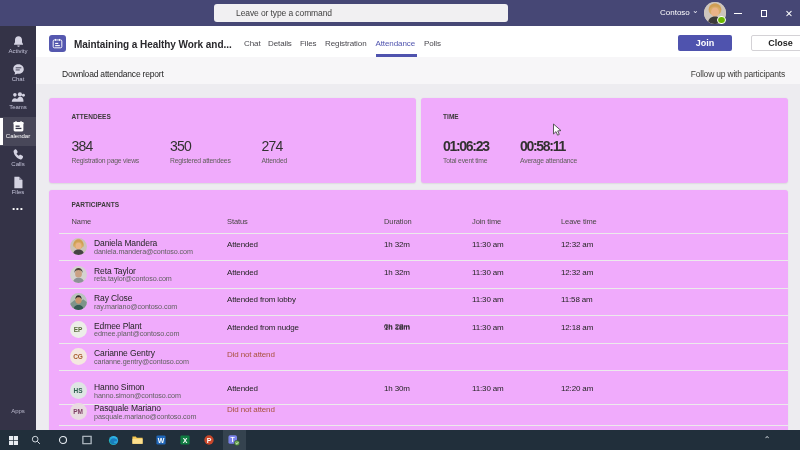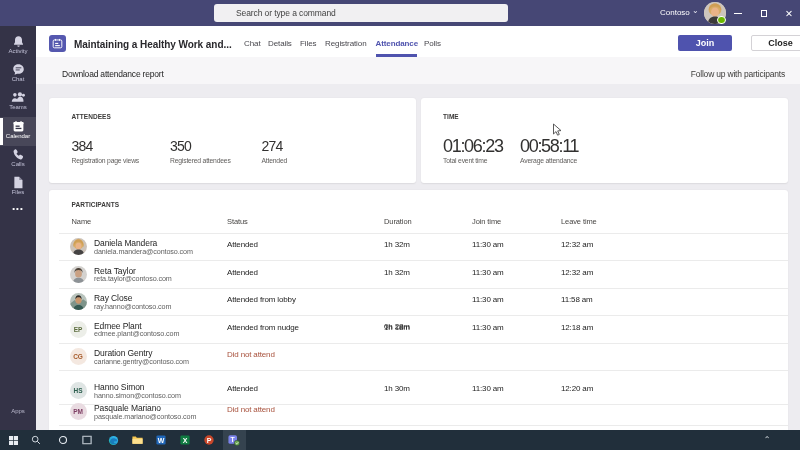--- a/index.html
+++ b/index.html
@@ -27,41 +27,41 @@
   #sel { position:absolute; left:0; top:91px; width:36px; height:29px; background:rgba(255,255,255,0.10); }
   #selbar { position:absolute; left:0; top:92px; width:2.5px; height:27px; background:#ffffff; }
   #raildots { left:0; top:178px; width:36px; text-align:center; color:#fff; font-size:8px; letter-spacing:1px; }
   #apps { left:0; top:382px; width:36px; text-align:center; color:#b9b8cc; font-size:6px; }
 
   
   #header { left:36px; top:26px; width:764px; height:31px; background:#ffffff; }
   #mticon { left:13px; top:9px; width:17px; height:17px; background:#5558af; border-radius:3px; }
   #mtitle { left:38px; top:12.5px; font-size:10px; font-weight:bold; color:#29282c; letter-spacing:-0.05px; }
   .tab { position:absolute; top:13px; font-size:8px; letter-spacing:-0.1px; color:#49484e; }
-  .tabsel { color:#4f53ae; font-weight:bold; }
+  .tabsel { color:#4f53ae; font-weight:normal; }
   #tabline { left:339.5px; top:28px; width:41px; height:2.5px; background:#4f53ae; }
   #joinbtn { left:642px; top:9px; width:54px; height:16px; background:#4f53ae; border-radius:2px;
              color:#ffffff; font-size:9px; font-weight:bold; text-align:center; line-height:16px; }
   #closebtn { left:715px; top:9px; width:59px; height:16px; background:#ffffff; border:1px solid #d4d2d6; border-radius:2px;
               color:#242424; font-size:9px; font-weight:bold; text-align:center; line-height:14px; }
 
   
   #toolbar { left:36px; top:57px; width:764px; height:27px; background:#f7f6f8; }
   #dlreport { left:26px; top:12px; font-size:8.5px; letter-spacing:-0.2px; color:#252525; }
   #followup { right:15px; top:12px; font-size:8.5px; letter-spacing:-0.2px; color:#3d3c3a; }
 
   
   #content { left:36px; top:84px; width:764px; height:346px; background:#edecf0; }
-  .card { position:absolute; background:#ffffff; border-radius:3px; box-shadow:0 0.5px 1.5px rgba(0,0,0,0.08); }
+  .card { position:absolute; background:#f0abfc; border-radius:3px; box-shadow:0 0.5px 1.5px rgba(0,0,0,0.08); }
   #card1 { left:13px; top:14px; width:367px; height:85px; }
   #card2 { left:385px; top:14px; width:367px; height:85px; }
   .cardlabel { position:absolute; top:15px; font-size:6.5px; font-weight:bold; color:#3b3a39; letter-spacing:0.05px; }
   .stat { position:absolute; top:41px; }
   .statnum { font-size:14px; color:#323130; letter-spacing:-0.8px; line-height:14px; }
-  .stattime { font-size:18px; color:#323130; letter-spacing:-1.3px; line-height:14px; }
+  .stattime { font-size:14px; color:#323130; letter-spacing:-1.3px; line-height:14px;font-weight:bold; }
   .statlabel { font-size:6.8px; letter-spacing:-0.2px; color:#605e5c; margin-top:3.5px; }
 
   #card3 { left:13px; top:106px; width:739px; height:260px; }
   .thead { position:absolute; top:27px; font-size:7.5px; letter-spacing:-0.1px; color:#484644; }
   .sep { position:absolute; left:10px; right:0px; height:1px; background:#ebebeb; }
   .row { position:absolute; left:0; width:739px; height:27.5px; }
   .avatar { position:absolute; left:20.5px; top:5px; width:17px; height:17px; border-radius:50%; overflow:hidden; }
   .pname { position:absolute; left:45px; top:5px; font-size:8.5px; letter-spacing:-0.1px; color:#252525; }
   .pemail { position:absolute; left:45px; top:13.5px; font-size:7.2px; letter-spacing:-0.1px; color:#616161; }
   .cell { position:absolute; top:7px; font-size:8px; letter-spacing:-0.15px; color:#242424; }
@@ -72,21 +72,21 @@
   
   #taskbar { left:0; top:430px; width:800px; height:20px; background:#212f3b; }
   .tbi { position:absolute; top:0; width:22px; height:20px; }
   .tbi svg { display:block; margin:0 auto; }
   #tbteams { left:223px; top:0; width:23px; height:20px; background:#35434f; }
   #tbcaret { left:757px; top:0; width:20px; height:20px; color:#dfe5ea; font-size:8px; text-align:center; line-height:20px; }
 </style>
 </head>
 <body>
 <div class="abs" id="titlebar">
-  <div class="abs" id="search">Search or type a command</div>
+  <div class="abs" id="search">Leave or type a command</div>
   <div class="abs" id="contoso">Contoso <span class="chev">⌄</span></div>
   <div class="abs" id="topavatar">
     <svg width="22" height="22" viewBox="0 0 22 22">
         <rect width="22" height="22" fill="#cdc5bd"></rect>
         <ellipse cx="11" cy="7.5" rx="6.5" ry="6" fill="#d8ab66"></ellipse>
         <ellipse cx="11" cy="10" rx="4" ry="4.6" fill="#eab388"></ellipse>
         <path d="M4 22 C4 16.5 7 14.5 11 14.5 C15 14.5 18 16.5 18 22 Z" fill="#3c3a3a"></path>
         <path d="M5 9 C4.6 4 7.5 1.5 11 1.5 C14.5 1.5 17.4 4 17 9 C16 5.5 14 4.5 11 4.5 C8 4.5 6 5.5 5 9 Z" fill="#cf9e55"></path>
       </svg>
   </div>
@@ -254,40 +254,40 @@
       <div class="avatar" id="av3">
         <svg width="17" height="17" viewBox="0 0 22 22">
             <rect width="22" height="22" fill="#b9c4bd"></rect>
             <path d="M0 14 L6 9 L11 13 L17 8 L22 12 L22 22 L0 22 Z" fill="#7e948a"></path>
             <ellipse cx="11" cy="9.5" rx="4" ry="4.4" fill="#c9976e"></ellipse>
             <path d="M6.8 8.5 C6.8 4.8 8.6 3 11 3 C13.4 3 15.2 4.8 15.2 8.5 C14.2 6 13 5.4 11 5.4 C9 5.4 7.8 6 6.8 8.5 Z" fill="#2e2a26"></path>
             <path d="M4.5 22 C4.5 17.5 7.2 15.5 11 15.5 C14.8 15.5 17.5 17.5 17.5 22 Z" fill="#355a52"></path>
           </svg>
       </div>
       <div class="pname">Ray Close</div>
-      <div class="pemail">ray.hanno@contoso.com</div>
+      <div class="pemail">ray.mariano@contoso.com</div>
       <span class="cell" style="left:178px;">Attended from lobby</span>
       <span class="cell" style="left:335px;margin-top:27px;">0h 28m</span>
       <span class="cell" style="left:423px;">11:30 am</span>
       <span class="cell" style="left:512px;">11:58 am</span>
       <div class="sep" style="top:27px;"></div>
     </div>
     <div class="row" style="top:125.5px;">
       <div class="inits" style="background:#eceee8; color:#5a6b3c;">EP</div>
       <div class="pname">Edmee Plant</div>
       <div class="pemail">edmee.plant@contoso.com</div>
       <span class="cell" style="left:178px;">Attended from nudge</span>
       <span class="cell" style="left:335px;text-align:center;">1h 18m</span>
       <span class="cell" style="left:423px;">11:30 am</span>
       <span class="cell" style="left:512px;">12:18 am</span>
       <div class="sep" style="top:27px;"></div>
     </div>
     <div class="row" style="top:153px;">
       <div class="inits" style="background:#f4e8e0; color:#a65b2b;">CG</div>
-      <div class="pname">Duration Gentry</div>
+      <div class="pname">Carianne Gentry</div>
       <div class="pemail">carianne.gentry@contoso.com</div>
       <span class="cell red" style="left:178px;">Did not attend</span>
       <div class="sep" style="top:27px;"></div>
     </div>
     <div class="row" style="top:187px;padding-left:15px;">
       <div class="inits" style="background:#dfe5e4; color:#2d5f4f;">HS</div>
       <div class="pname">Hanno Simon</div>
       <div class="pemail">hanno.simon@contoso.com</div>
       <span class="cell" style="left:178px;">Attended</span>
       <span class="cell" style="left:335px;">1h 30m</span>

